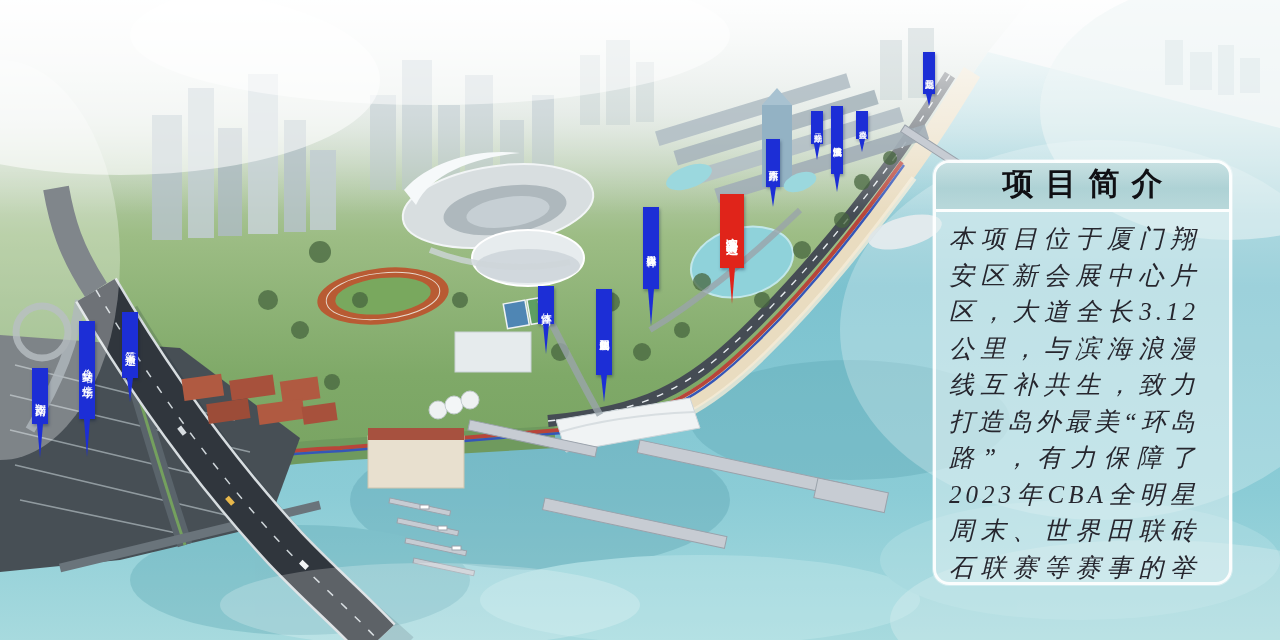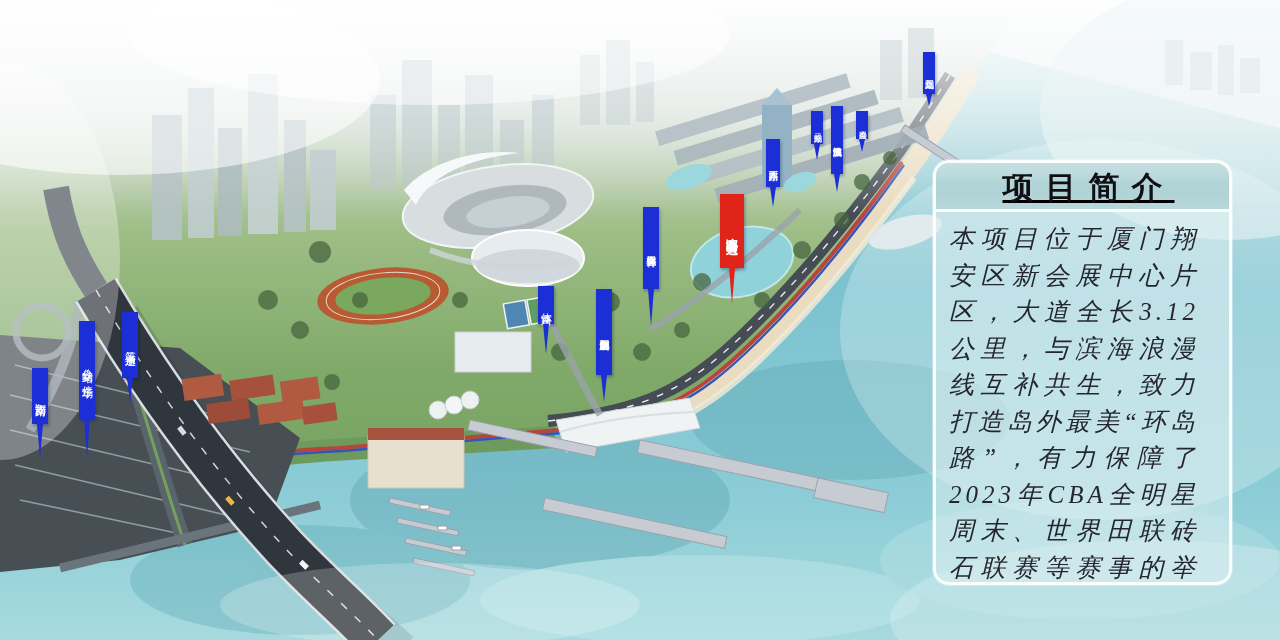--- a/index.html
+++ b/index.html
@@ -13,23 +13,23 @@
           letter-spacing:1px;z-index:6;box-shadow:1px 2px 3px rgba(0,20,60,.35);}
   .banner::after{content:"";position:absolute;top:100%;left:50%;margin-left:-3px;
           width:0;height:0;border:3px solid transparent;
           border-top:var(--tail,20px) solid var(--bg);}
   .banner.red{--bg:#e0241a;font-weight:bold;}
   
   .panel{position:absolute;left:933px;top:160px;width:293px;height:419px;
          border:3px solid rgba(255,255,255,.92);border-radius:16px;overflow:hidden;
          background:rgba(221,238,241,.55);z-index:8;
          box-shadow:0 0 0 1px rgba(255,255,255,.35);}
-  .panel-header{height:46px;display:flex;align-items:flex-end;justify-content:center;
+  .panel-header{height:46px;display:flex;align-items:flex-start;justify-content:center;
          background:linear-gradient(180deg,#c7e0e2 0%,#aed2d5 55%,#b8d8da 100%);
-         border-bottom:3px solid rgba(255,255,255,.95);text-decoration:underline;}
+         border-bottom:3px solid rgba(255,255,255,.95);}
   .panel-title{font-size:31px;font-weight:bold;color:#101014;letter-spacing:12px;
          text-indent:12px;}
   .panel-body{padding:9px 30px 0 13px;font-style:italic;}
   .panel-body p{margin:0;font-family:"Liberation Serif","DejaVu Serif",serif;
          font-size:25px;line-height:36.5px;letter-spacing:4px;color:#26262e;
          text-align:justify;text-justify:inter-character;}
 </style>
 </head>
 <body>
 

